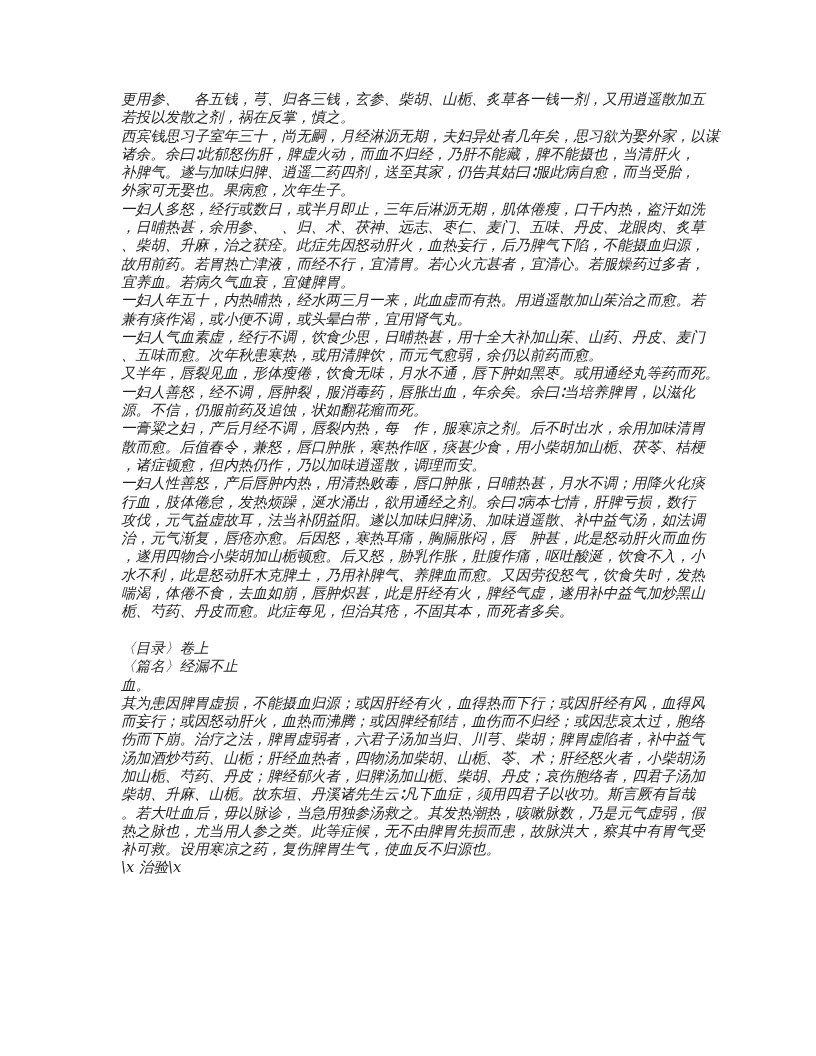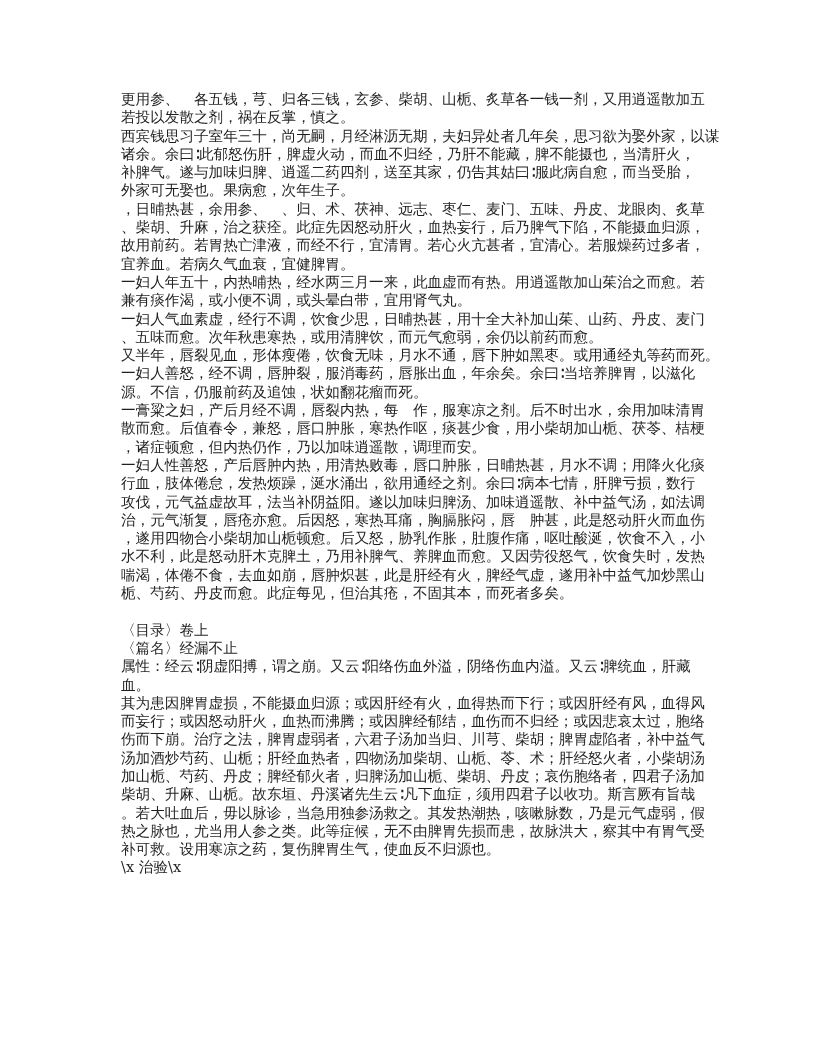--- a/index.html
+++ b/index.html
@@ -26,33 +26,35 @@
     font-family: "DejaVu Serif", "Liberation Serif", serif;
     font-size: 14.6px;
     line-height: 18.3px;
     color: #1f1f1f;
     font-weight: 400;
   }
   .text-line {
     white-space: pre;
     min-height: 18.3px;
     letter-spacing: 0px;
+    font-style: italic;
   }
 </style>
 </head>
 <body style="background: rgb(255, 255, 255);">
 
 <div class="page">
   <div class="text-block" style="color: rgb(31, 31, 31);">
       <div class="text-line">更用参、　各五钱，芎、归各三钱，玄参、柴胡、山栀、炙草各一钱一剂，又用逍遥散加五</div>
       <div class="text-line">若投以发散之剂，祸在反掌，慎之。</div>
       <div class="text-line">西宾钱思习子室年三十，尚无嗣，月经淋沥无期，夫妇异处者几年矣，思习欲为娶外家，以谋</div>
       <div class="text-line">诸余。余曰∶此郁怒伤肝，脾虚火动，而血不归经，乃肝不能藏，脾不能摄也，当清肝火，</div>
       <div class="text-line">补脾气。遂与加味归脾、逍遥二药四剂，送至其家，仍告其姑曰∶服此病自愈，而当受胎，</div>
       <div class="text-line">外家可无娶也。果病愈，次年生子。</div>
+      <div class="text-line">一妇人多怒，经行或数日，或半月即止，三年后淋沥无期，肌体倦瘦，口干内热，盗汗如洗</div>
       <div class="text-line">，日晡热甚，余用参、　、归、术、茯神、远志、枣仁、麦门、五味、丹皮、龙眼肉、炙草</div>
       <div class="text-line">、柴胡、升麻，治之获痊。此症先因怒动肝火，血热妄行，后乃脾气下陷，不能摄血归源，</div>
       <div class="text-line">故用前药。若胃热亡津液，而经不行，宜清胃。若心火亢甚者，宜清心。若服燥药过多者，</div>
       <div class="text-line">宜养血。若病久气血衰，宜健脾胃。</div>
       <div class="text-line">一妇人年五十，内热晡热，经水两三月一来，此血虚而有热。用逍遥散加山茱治之而愈。若</div>
       <div class="text-line">兼有痰作渴，或小便不调，或头晕白带，宜用肾气丸。</div>
       <div class="text-line">一妇人气血素虚，经行不调，饮食少思，日晡热甚，用十全大补加山茱、山药、丹皮、麦门</div>
       <div class="text-line">、五味而愈。次年秋患寒热，或用清脾饮，而元气愈弱，余仍以前药而愈。</div>
       <div class="text-line">又半年，唇裂见血，形体瘦倦，饮食无味，月水不通，唇下肿如黑枣。或用通经丸等药而死。</div>
       <div class="text-line">一妇人善怒，经不调，唇肿裂，服消毒药，唇胀出血，年余矣。余曰∶当培养脾胃，以滋化</div>
@@ -64,21 +66,20 @@
       <div class="text-line">行血，肢体倦怠，发热烦躁，涎水涌出，欲用通经之剂。余曰∶病本七情，肝脾亏损，数行</div>
       <div class="text-line">攻伐，元气益虚故耳，法当补阴益阳。遂以加味归脾汤、加味逍遥散、补中益气汤，如法调</div>
       <div class="text-line">治，元气渐复，唇疮亦愈。后因怒，寒热耳痛，胸膈胀闷，唇　肿甚，此是怒动肝火而血伤</div>
       <div class="text-line">，遂用四物合小柴胡加山栀顿愈。后又怒，胁乳作胀，肚腹作痛，呕吐酸涎，饮食不入，小</div>
       <div class="text-line">水不利，此是怒动肝木克脾土，乃用补脾气、养脾血而愈。又因劳役怒气，饮食失时，发热</div>
       <div class="text-line">喘渴，体倦不食，去血如崩，唇肿炽甚，此是肝经有火，脾经气虚，遂用补中益气加炒黑山</div>
       <div class="text-line">栀、芍药、丹皮而愈。此症每见，但治其疮，不固其本，而死者多矣。</div>
       <div class="text-line"></div>
       <div class="text-line">〈目录〉卷上</div>
       <div class="text-line">〈篇名〉经漏不止</div>
-      <div class="text-line">属性：经云∶阴虚阳搏，谓之崩。又云∶阳络伤血外溢，阴络伤血内溢。又云∶脾统血，肝藏</div>
       <div class="text-line">血。</div>
       <div class="text-line">其为患因脾胃虚损，不能摄血归源；或因肝经有火，血得热而下行；或因肝经有风，血得风</div>
       <div class="text-line">而妄行；或因怒动肝火，血热而沸腾；或因脾经郁结，血伤而不归经；或因悲哀太过，胞络</div>
       <div class="text-line">伤而下崩。治疗之法，脾胃虚弱者，六君子汤加当归、川芎、柴胡；脾胃虚陷者，补中益气</div>
       <div class="text-line">汤加酒炒芍药、山栀；肝经血热者，四物汤加柴胡、山栀、苓、术；肝经怒火者，小柴胡汤</div>
       <div class="text-line">加山栀、芍药、丹皮；脾经郁火者，归脾汤加山栀、柴胡、丹皮；哀伤胞络者，四君子汤加</div>
       <div class="text-line">柴胡、升麻、山栀。故东垣、丹溪诸先生云∶凡下血症，须用四君子以收功。斯言厥有旨哉</div>
       <div class="text-line">。若大吐血后，毋以脉诊，当急用独参汤救之。其发热潮热，咳嗽脉数，乃是元气虚弱，假</div>
       <div class="text-line">热之脉也，尤当用人参之类。此等症候，无不由脾胃先损而患，故脉洪大，察其中有胃气受</div>
       <div class="text-line">补可救。设用寒凉之药，复伤脾胃生气，使血反不归源也。</div>

